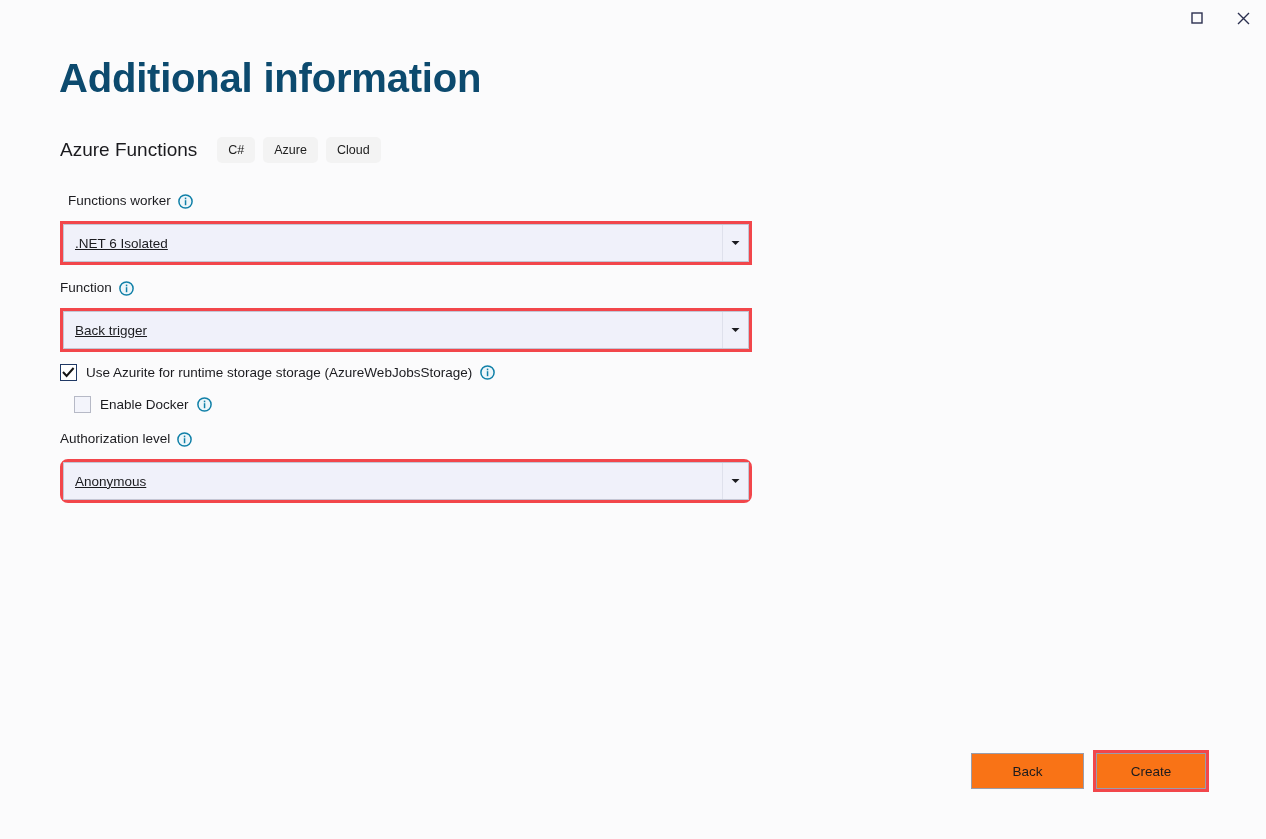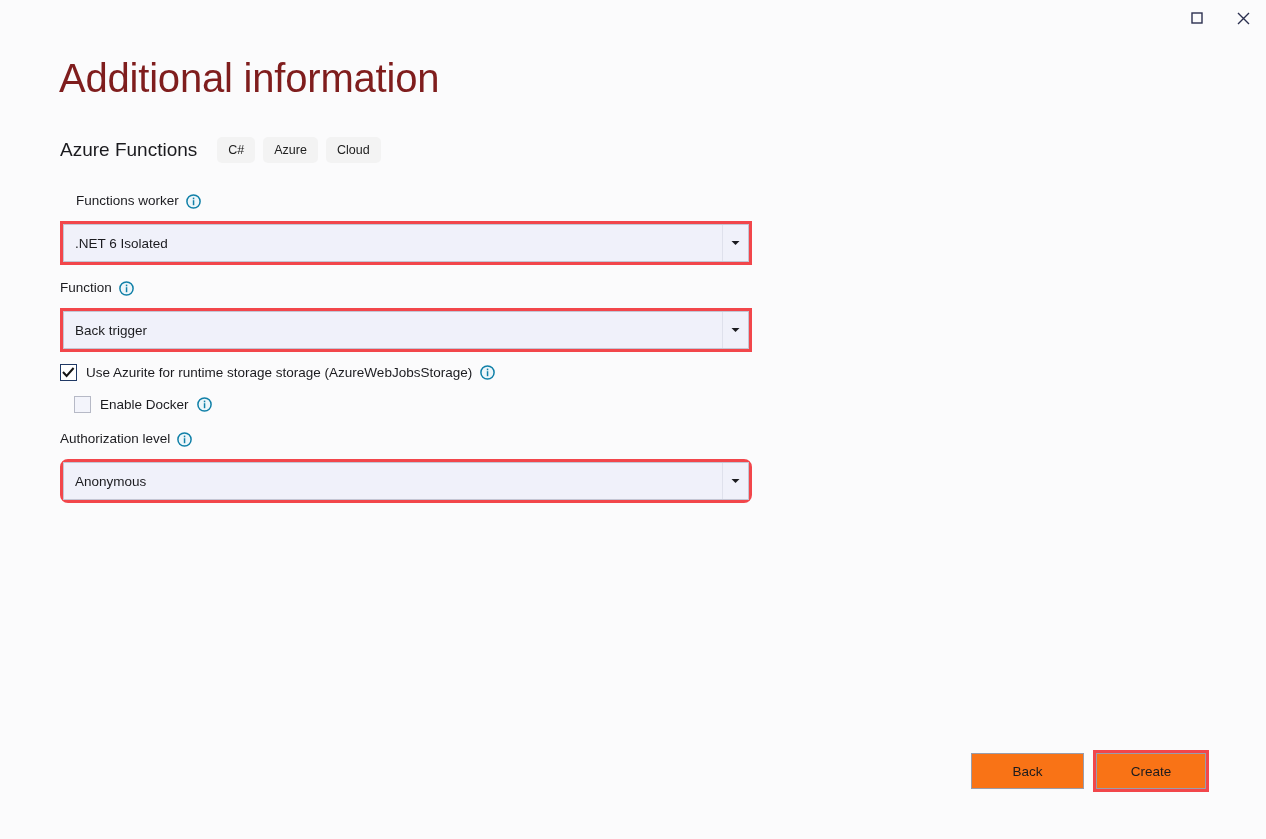--- a/index.html
+++ b/index.html
@@ -48,24 +48,24 @@
     top: 0;
     width: 1266px;
     height: 839px;
   }
 
   .page-title {
     position: absolute;
     left: 59px;
     top: 50px;
     font-size: 40px;
-    font-weight: 400;
+    font-weight: 700;
     line-height: 56px;
     letter-spacing: -0.2px;
-    color: #7f1d1d;
+    color: #0c4a6e;
     white-space: nowrap;
   }
 
   .subtitle-row {
     position: absolute;
     left: 60px;
     top: 136px;
     display: flex;
     align-items: center;
     gap: 0;
@@ -126,20 +126,21 @@
     left: 3px;
     top: 3px;
     right: 3px;
     bottom: 3px;
     background: #f0f1fa;
     border: 1px solid #c4c6d4;
     display: flex;
     align-items: center;
     font-size: 13.5px;
     color: #1b1b1f;
+    text-decoration: underline;
   }
   .combo-wrap.highlight .combo {
     left: 0; top: 0; right: 0; bottom: 0;
   }
   .combo-value {
     flex: 1 1 auto;
     padding-left: 11px;
     overflow: hidden;
     text-overflow: ellipsis;
     white-space: nowrap;
@@ -259,21 +260,21 @@
 
   <div class="page-title">Additional information</div>
 
   <div class="subtitle-row">
     <span class="template-name">Azure Functions</span>
     <span class="tag">C#</span>
     <span class="tag">Azure</span>
     <span class="tag">Cloud</span>
   </div>
 
-  <div class="field-label" style="left:76px; top:192px;text-align:center;">
+  <div class="field-label" style="left:68px; top:192px;text-align:center;">
     <span>Functions worker</span>
     <span class="info-icon">
       <svg width="15" height="15" viewBox="0 0 15 15">
         <circle cx="7.5" cy="7.5" r="6.6" fill="#eef6fa" stroke="#1180a8" stroke-width="1.5"></circle>
         <rect x="6.8" y="6.2" width="1.5" height="5" fill="#1180a8"></rect>
         <rect x="6.8" y="3.6" width="1.5" height="1.7" fill="#1180a8"></rect>
       </svg>
     </span>
   </div>
   <div class="combo-wrap highlight" style="top:221px;">

